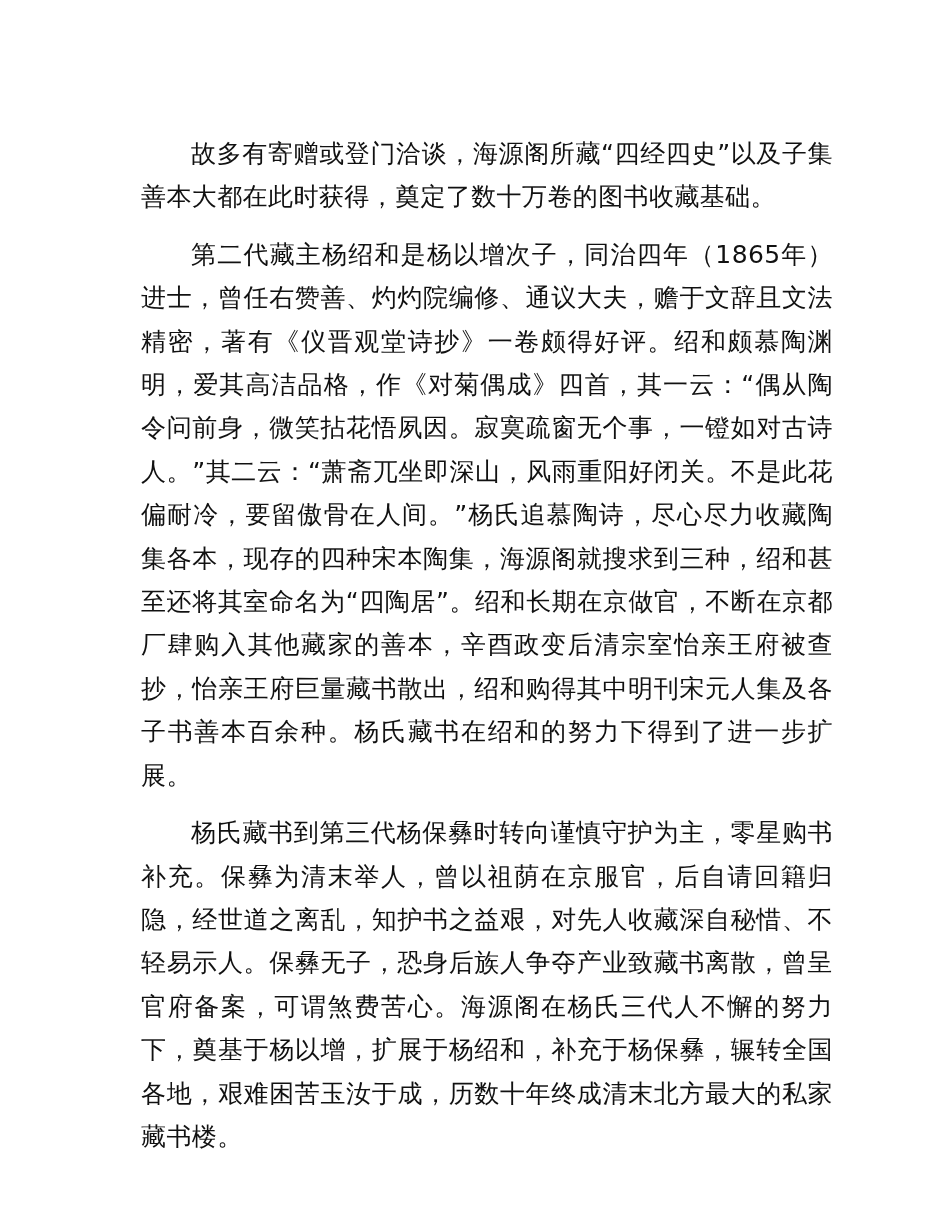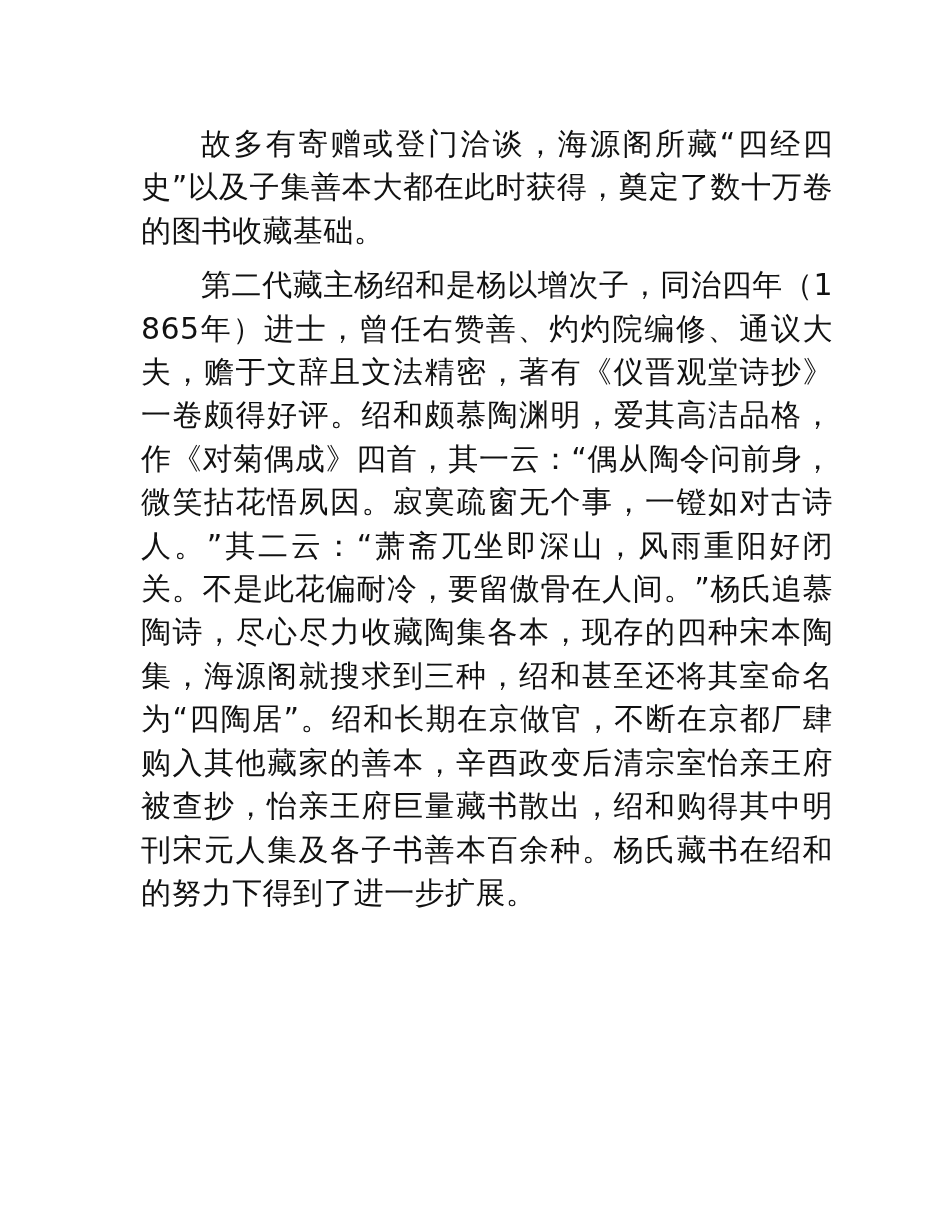--- a/index.html
+++ b/index.html
@@ -15,29 +15,30 @@
       font-family: "DejaVu Sans", "Liberation Sans", sans-serif;
       color: #111111;
     }
     .page {
       position: absolute;
       left: 141px;
       top: 118px;
       width: 692px;
     }
     .para {
-      font-size: 30px;
+      font-size: 25px;
       line-height: 43.4px;
       text-indent: 2em;
-      margin: 4px 0 11px 0;
+      margin: 14px 0 11px 0;
       text-align: justify;
       text-justify: inter-character;
       letter-spacing: 0.4px;
       word-break: break-all;
     }
   </style>
 </head>
 <body>
 
 <div class="page">
   <p class="para">故多有寄赠或登门洽谈，海源阁所藏“四经四史”以及子集善本大都在此时获得，奠定了数十万卷的图书收藏基础。</p>
   <p class="para">第二代藏主杨绍和是杨以增次子，同治四年（1865年）进士，曾任右赞善、灼灼院编修、通议大夫，赡于文辞且文法精密，著有《仪晋观堂诗抄》一卷颇得好评。绍和颇慕陶渊明，爱其高洁品格，作《对菊偶成》四首，其一云：“偶从陶令问前身，微笑拈花悟夙因。寂寞疏窗无个事，一镫如对古诗人。”其二云：“萧斋兀坐即深山，风雨重阳好闭关。不是此花偏耐冷，要留傲骨在人间。”杨氏追慕陶诗，尽心尽力收藏陶集各本，现存的四种宋本陶集，海源阁就搜求到三种，绍和甚至还将其室命名为“四陶居”。绍和长期在京做官，不断在京都厂肆购入其他藏家的善本，辛酉政变后清宗室怡亲王府被查抄，怡亲王府巨量藏书散出，绍和购得其中明刊宋元人集及各子书善本百余种。杨氏藏书在绍和的努力下得到了进一步扩展。</p>
+  <p class="para">杨氏藏书到第三代杨保彝时转向谨慎守护为主，零星购书补充。保彝为清末举人，曾以祖荫在京服官，后自请回籍归隐，经世道之离乱，知护书之益艰，对先人收藏深自秘惜、不轻易示人。保彝无子，恐身后族人争夺产业致藏书离散，曾呈官府备案，可谓煞费苦心。海源阁在杨氏三代人不懈的努力下，奠基于杨以增，扩展于杨绍和，补充于杨保彝，辗转全国各地，艰难困苦玉汝于成，历数十年终成清末北方最大的私家藏书楼。</p>
 </div>
 
 </body></html>

